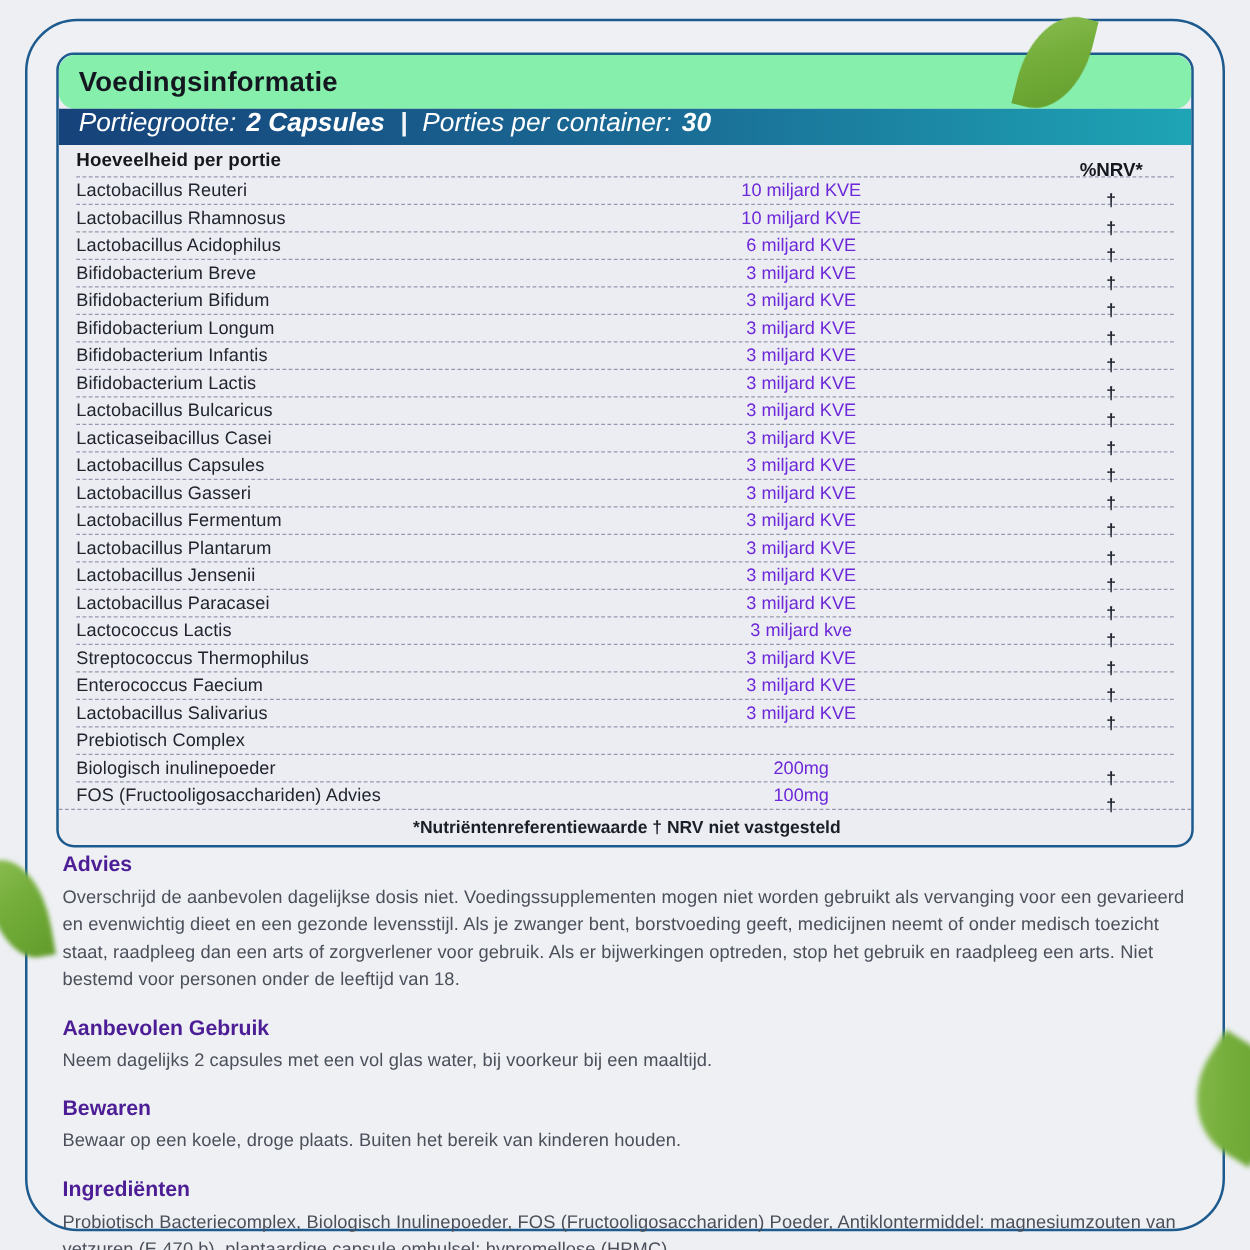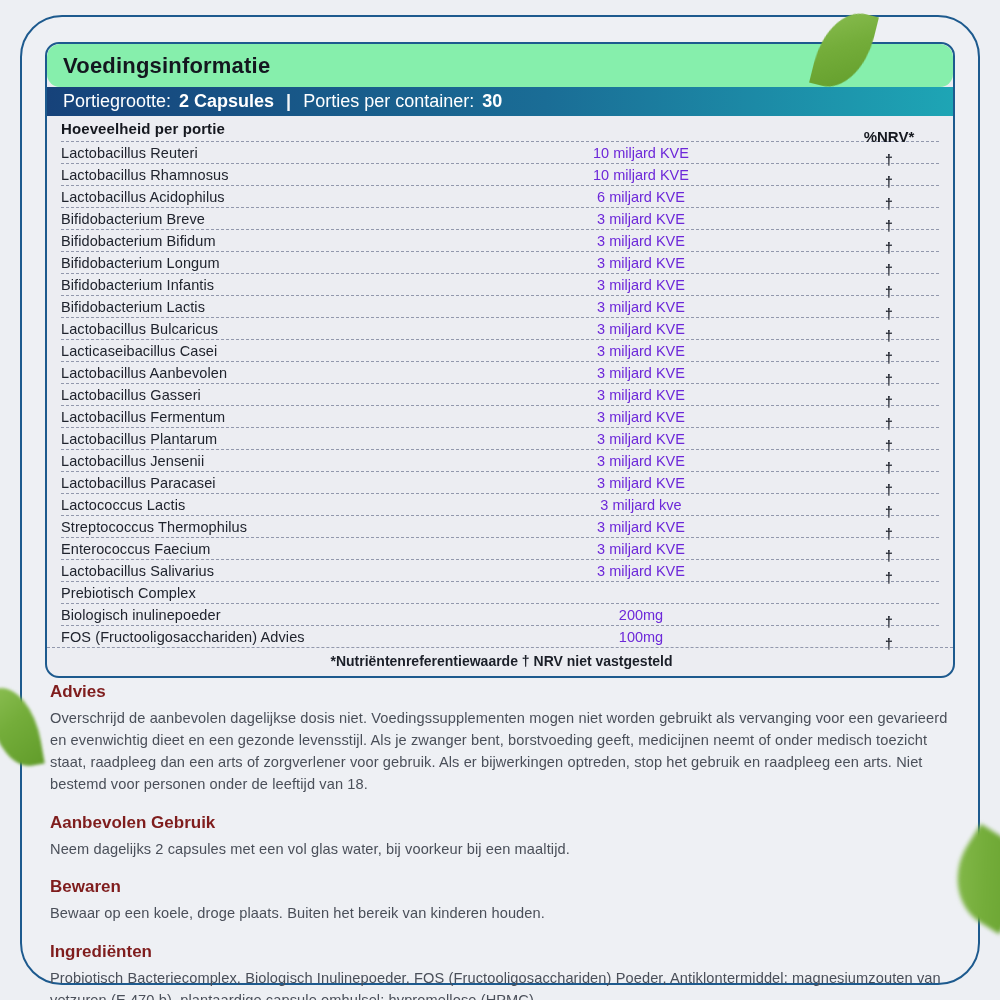--- a/index.html
+++ b/index.html
@@ -16,23 +16,23 @@
   
   .facts-card {
     position:absolute; left:45px; top:42px; width:910px;
     border:2px solid #1d5a8e; border-radius:14px; background:#ecedf2;
     overflow:hidden; z-index:2;
   }
   .card-title-row { background:#86efac; padding:9px 16px 8px 16px;border-radius:13px; }
   .card-title { font-size:22px; font-weight:bold; color:#14171f; letter-spacing:.2px; }
 
   .serving-bar {
-    height:29px; display:flex; align-items:center; gap:8px;
+    height:29px; display:flex; gap:8px;
     background:linear-gradient(90deg,#16427a 0%, #1a6d96 55%, #1ea5b5 100%);
-    color:#ffffff; font-size:18px; padding:0 16px;
+    color:#ffffff; font-size:21px; padding:0 16px;font-style:italic;
   }
   .serving-bar b { font-weight:bold; }
   .bar-sep { font-weight:bold; margin:0 4px; opacity:.95; }
 
   .facts-table { padding:0 14px; }
   .t-row { display:flex; align-items:center; height:22px; }
   .t-row.header { background:transparent; height:25px; }
   .t-row + .t-row { border-top:1.6px dashed #9298ad; }
   .c-name { flex:1; font-size:14.5px; color:#20242e; letter-spacing:.1px;
     white-space:nowrap; overflow:hidden; }
@@ -43,21 +43,21 @@
   .t-row.header .c-nrv  { font-weight:bold; font-size:15px; color:#15181f; }
 
   .footnote-row {
     border-top:1.6px dashed #9298ad; text-align:center;
     padding:5px 7px 7px 10px; font-size:14px; font-weight:bold; color:#1b1f28;
   }
 
   
   .info-sections { position:absolute; left:50px; top:682px; width:898px; z-index:2; }
   .info-section { margin-bottom:17px; }
-  .info-heading { font-size:17px; font-weight:bold; color:#7f1d1d; margin-bottom:6px; }
+  .info-heading { font-size:17px; font-weight:bold; color:#4c1d95; margin-bottom:6px; }
   .info-body { font-size:14.6px; line-height:1.5; color:#4a4f59; letter-spacing:.1px; }
 
   
   .leaf { position:absolute; background:linear-gradient(150deg,#8cbf53 0%, #74ad3a 45%, #619c2a 100%); z-index:5; }
   .leaf-top-right {
     left:818px; top:10px; width:52px; height:80px;
     border-radius:75% 0 75% 0; transform:rotate(14deg);
     filter:blur(.6px);
   }
   .leaf-left {
@@ -151,21 +151,21 @@
         <span class="c-gap"></span>
         <span class="c-nrv">†</span>
       </div>
       <div class="t-row">
         <span class="c-name">Lacticaseibacillus Casei</span>
         <span class="c-amt">3 miljard KVE</span>
         <span class="c-gap"></span>
         <span class="c-nrv">†</span>
       </div>
       <div class="t-row">
-        <span class="c-name">Lactobacillus Aanbevolen</span>
+        <span class="c-name">Lactobacillus Capsules</span>
         <span class="c-amt">3 miljard KVE</span>
         <span class="c-gap"></span>
         <span class="c-nrv">†</span>
       </div>
       <div class="t-row">
         <span class="c-name">Lactobacillus Gasseri</span>
         <span class="c-amt">3 miljard KVE</span>
         <span class="c-gap"></span>
         <span class="c-nrv">†</span>
       </div>

